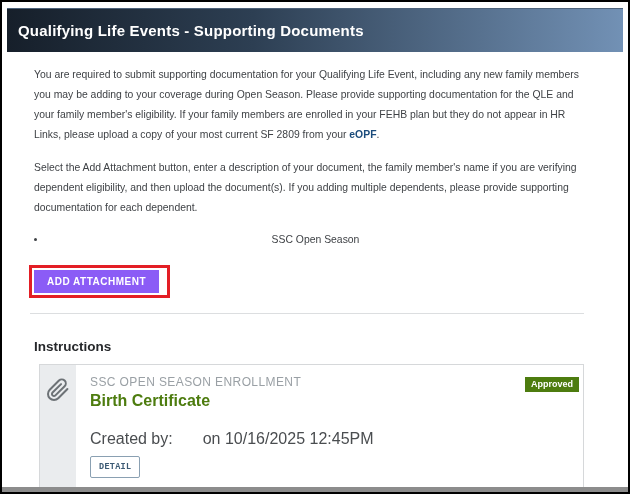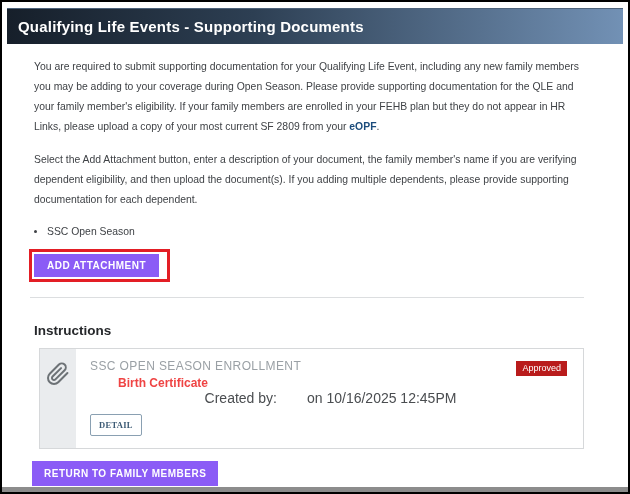--- a/index.html
+++ b/index.html
@@ -10,21 +10,21 @@
     width:630px; height:494px;
     border:2px solid #000;
     background:#fff;
     position:relative;
     overflow:hidden;
   }
 
   
   .title-bar {
     margin:6px 5px 0 5px;
-    height:36px;
+    height:44px;
     background:linear-gradient(90deg,#161f2a 0%,#2d3f53 40%,#7291b5 100%);
     border-top:1px solid #4d627b;
     display:flex; align-items:center;
     padding-left:11px;
   }
   .title-bar h1 {
     color:#ffffff; font-size:15px; font-weight:bold; letter-spacing:0.2px;
   }
 
   main { padding:0 44px 0 32px; }
@@ -35,21 +35,21 @@
   .instructions-heading { margin-top:36px; }
 
   p.body-text {
     margin-top:13px;
     font-size:10.4px; line-height:20px; color:#3f4246;
   }
   p.body-text.second { margin-top:13px; }
 
   .eopf-link { font-weight:bold; color:#1b4c7c; text-decoration:none; cursor:pointer; }
 
-  ul.qle-list { margin:14px 0 0 0; padding-left:13px; }
+  ul.qle-list { margin:14px 0 8px 0; padding-left:13px;text-align:center; }
   ul.qle-list li { font-size:10.4px; color:#3f4246; line-height:15px; }
 
   .highlight-box {
     display:inline-block;
     border:3px solid #e31e25;
     padding:2px 8px 2px 2px;
     margin:10px 0 0 -5px;
   }
   button.primary {
     background:#8b5cf6; color:#fff; border:none;
@@ -73,34 +73,34 @@
     min-height:84px;
     position:relative;
   }
   .clip-col {
     width:36px; background:#eaecee;
     display:flex; justify-content:center;
     padding-top:13px; flex-shrink:0;
   }
   .card-body { flex:1; padding:10px 12px 12px 14px; }
   .category { font-size:12px; color:#9aa0a5; letter-spacing:0.4px; }
-  .att-title { font-size:12px; font-weight:bold; color:#ef4444; margin-top:3px;margin-left:28px; }
-  .created-row { font-size:14px; color:#4a4d50; margin-top:0;text-align:center; }
+  .att-title { font-size:16px; font-weight:bold; color:#4d7c0f; margin-top:3px; }
+  .created-row { font-size:16px; color:#4a4d50; margin-top:20px; }
   .created-spacer { display:inline-block; width:30px; }
   button.detail {
     margin-top:8px; display:block;
     background:#fff; border:1px solid #8aa0b2; border-radius:2px;
-    color:#3c5a74; font-family:Liberation Serif, serif;
+    color:#3c5a74; font-family:Liberation Mono, monospace;
     font-size:8.5px; font-weight:bold; letter-spacing:0.3px;
     padding:5px 8px; cursor:pointer;
   }
   .badge {
-    position:absolute; top:12px; right:16px;
-    background:#b91c1c; color:#fff;
-    font-size:9px; font-weight:normal;
+    position:absolute; top:12px; right:4px;
+    background:#4d7c0f; color:#fff;
+    font-size:9px; font-weight:bold;
     padding:2px 6px 3px;
   }
 
   button.return { margin:12px 0 0 -2px; padding:7px 12px; }
 
   .bottom-strip {
     position:absolute; left:0; right:0; bottom:0;
     height:5px; background:#8c8c8c;
   }
 </style>

